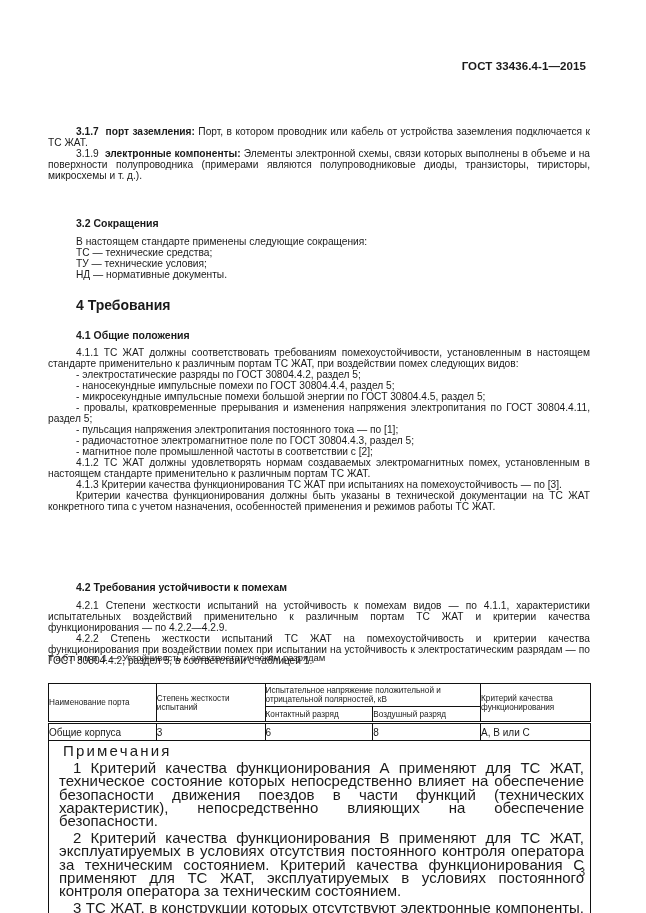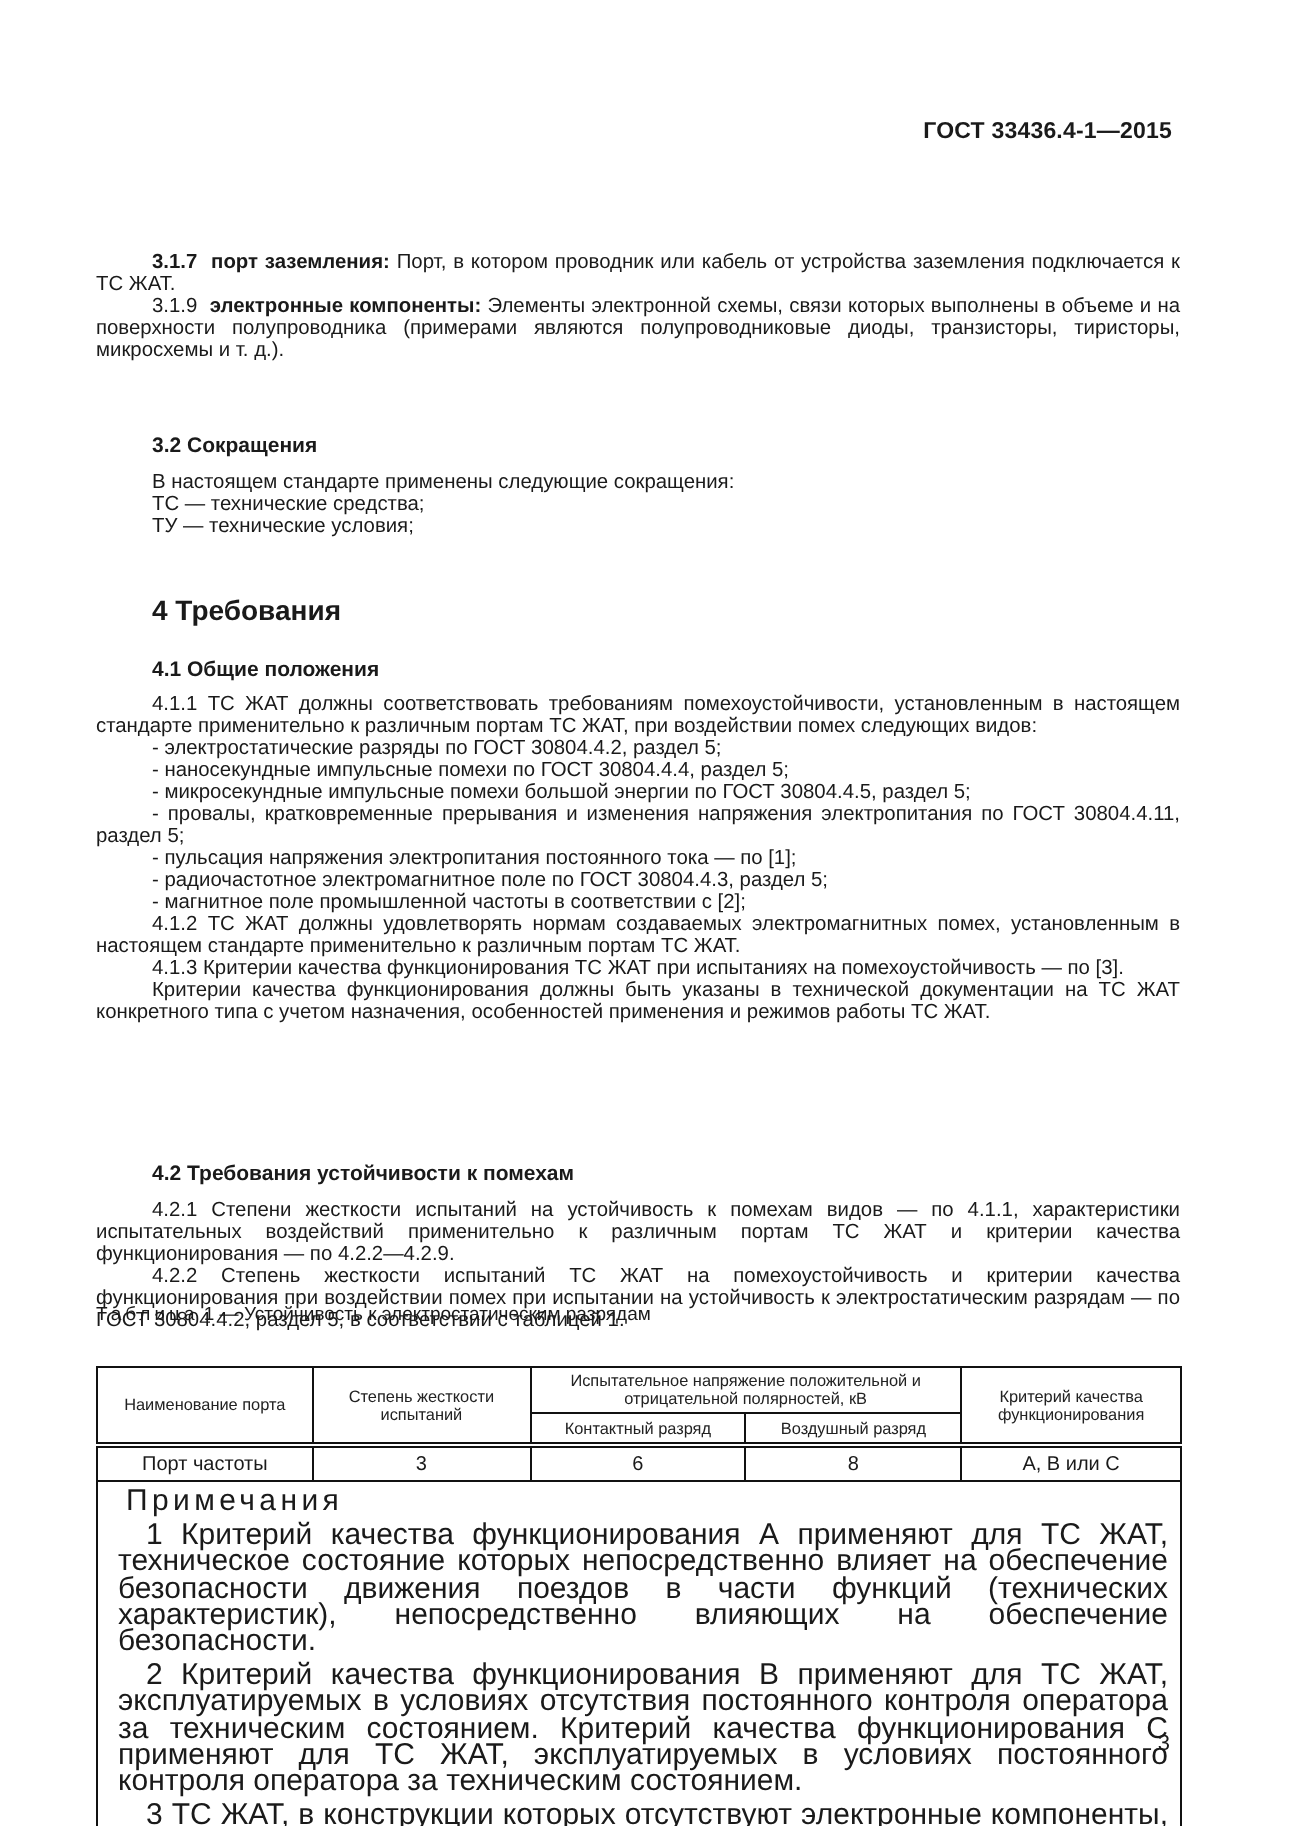--- a/index.html
+++ b/index.html
@@ -12,21 +12,21 @@
   .ind { text-indent: 28px; }
   .ind2 { padding-left: 28px; }
   .bullet { padding-left: 28px; }
   .bullet.wrap { padding-left: 0; text-indent: 28px; }
   .b { font-weight: bold; }
   .h3 { font-weight: bold; font-size: 10.5px; padding-left: 28px; }
   .h2 { font-weight: bold; font-size: 14px; padding-left: 28px; }
   .cap { position: absolute; left: 48px; top: 652px; font-size: 9.5px; }
   .cap .sp { letter-spacing: 2px; }
   table.t1 { position: absolute; left: 48px; top: 683px; width: 543px; border-collapse: collapse; font-size: 8.2px; }
-  table.t1 td { border: 1px solid #111; text-align: center; vertical-align: middle; padding: 0; }
+  table.t1 td { border: 1px solid #111; text-align: left; vertical-align: middle; padding: 0; }
   table.t1 .hdr td { height: 22px; color: #222; }
   table.t1 tr.dr td { font-size: 10px; height: 16px; border-top: 3px double #111; }
   table.t1 td.notes { text-align: left; font-size: 15px; line-height: 13.2px; padding: 3px 6px 6px 10px; }
   .notes-title { letter-spacing: 2.2px; margin-bottom: 4px; padding-left: 4px; }
   .notes p { text-indent: 14px; margin-bottom: 4px; }
   .pagenum { position: absolute; right: 61px; top: 866px; font-size: 11px; }
 </style>
 </head>
 <body>
 
@@ -38,20 +38,21 @@
     <p class="ind"><span class="b">3.1.7</span>&nbsp; <span class="b">порт заземления:</span><span> Порт, в котором проводник или кабель от устройства заземления подключается к ТС ЖАТ.</span></p>
     <p class="ind"><span>3.1.9</span>&nbsp; <span class="b">электронные компоненты:</span><span> Элементы электронной схемы, связи которых выполнены в объеме и на поверхности полупроводника (примерами являются полупроводниковые диоды, транзисторы, тиристоры, микросхемы и т. д.).</span></p>
   </div>
 
   <div class="text" style="top:180px">
     <p class="h3">3.2 Сокращения</p>
     <div style="height:7px"></div>
     <p class="ind2">В настоящем стандарте применены следующие сокращения:</p>
     <p class="ind2">ТС — технические средства;</p>
     <p class="ind2">ТУ — технические условия;</p>
+    <p class="ind2">НД — нормативные документы.</p>
   </div>
 
   <div class="text" style="top:262px">
     <p class="h2">4 Требования</p>
   </div>
 
   <div class="text" style="top:292px">
     <p class="h3">4.1 Общие положения</p>
     <div style="height:6px"></div>
     <p class="ind">4.1.1 ТС ЖАТ должны соответствовать требованиям помехоустойчивости, установленным в настоящем стандарте применительно к различным портам ТС ЖАТ, при воздействии помех следующих видов:</p>
@@ -89,21 +90,21 @@
       <td rowspan="2">Наименование порта</td>
       <td rowspan="2">Степень жесткости испытаний</td>
       <td colspan="2">Испытательное напряжение положительной и отрицательной полярностей, кВ</td>
       <td rowspan="2">Критерий качества функционирования</td>
     </tr>
     <tr class="hdr">
       <td style="height:14px">Контактный разряд</td>
       <td style="height:14px">Воздушный разряд</td>
     </tr>
     <tr class="dr">
-      <td>Порт частоты</td>
+      <td>Общие корпуса</td>
       <td>3</td>
       <td>6</td>
       <td>8</td>
       <td>А, В или С</td>
     </tr>
     <tr>
       <td colspan="5" class="notes">
         <div class="notes-title">Примечания</div>
         <p>1 Критерий качества функционирования А применяют для ТС ЖАТ, техническое состояние которых непосредственно влияет на обеспечение безопасности движения поездов в части функций (технических характеристик), непосредственно влияющих на обеспечение безопасности.</p>
         <p>2 Критерий качества функционирования В применяют для ТС ЖАТ, эксплуатируемых в условиях отсутствия постоянного контроля оператора за техническим состоянием. Критерий качества функционирования С применяют для ТС ЖАТ, эксплуатируемых в условиях постоянного контроля оператора за техническим состоянием.</p>

